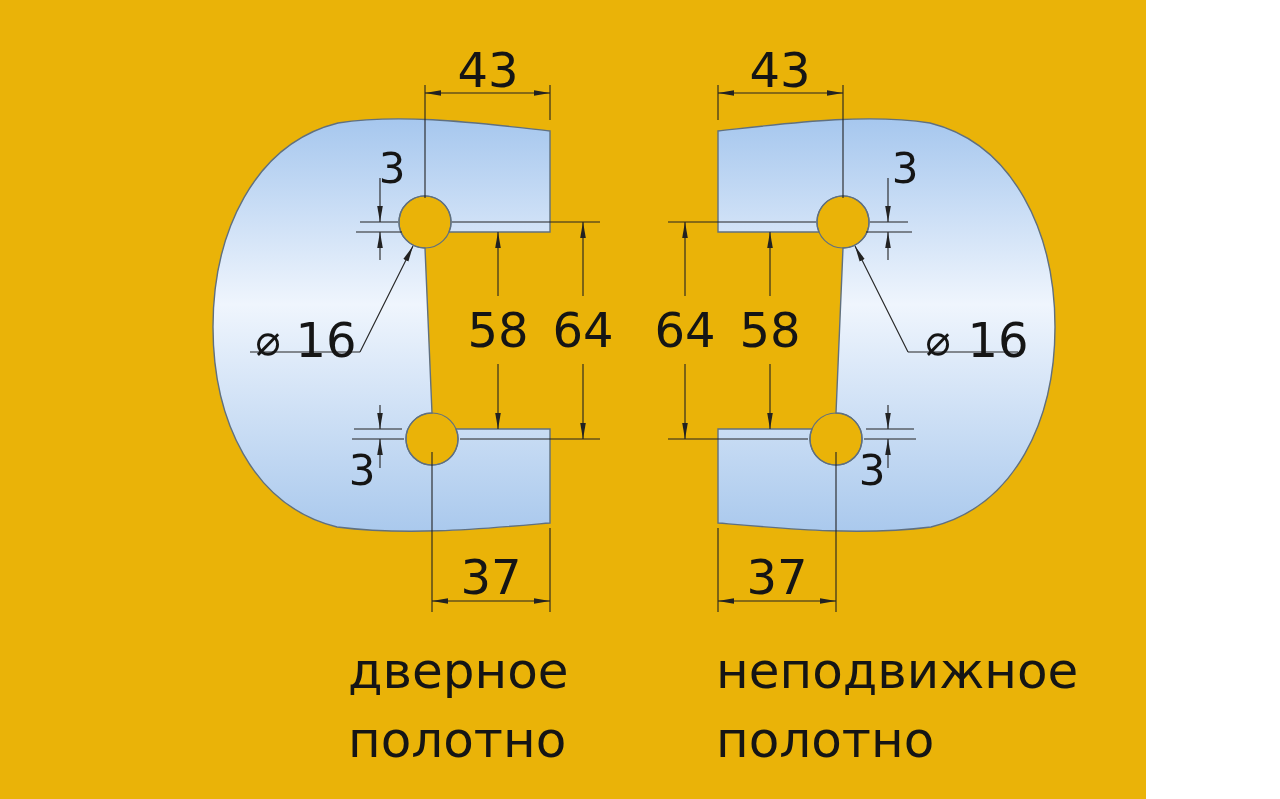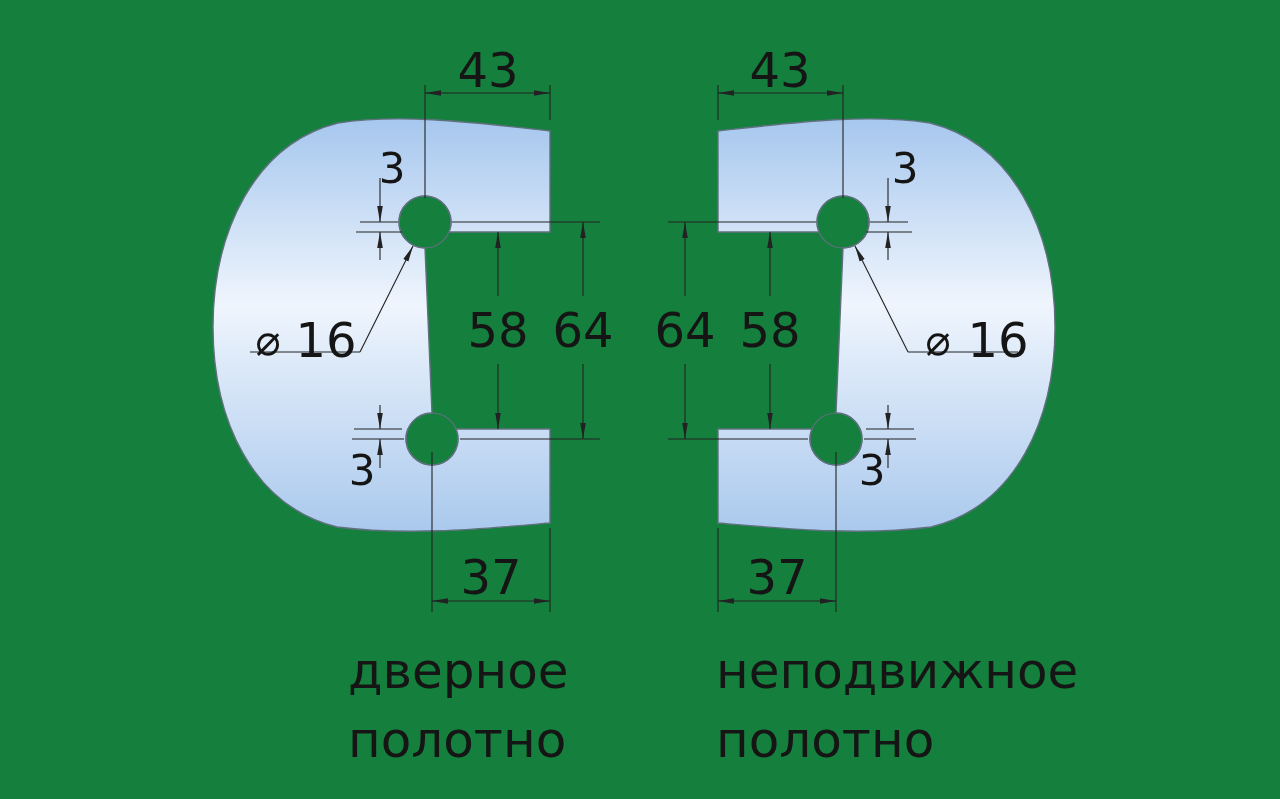--- a/index.html
+++ b/index.html
@@ -1,16 +1,16 @@
 <!DOCTYPE html>
 <html><head>
 <meta charset="utf-8">
 <style>
   html,body{margin:0;padding:0;background:#ffffff;}
-  #stage{position:relative;width:1280px;height:799px;background:#15803d;overflow:hidden;text-align:center;}
+  #stage{position:relative;width:1146px;height:799px;background:#eab308;overflow:hidden;text-align:center;}
   svg{display:block;}
   .glass{fill:url(#glassGrad);stroke:#60707f;stroke-width:1.4;}
   .hole{fill:none;stroke:#60707f;stroke-width:1.2;}
   .dim line, line.dim{stroke:#222222;stroke-width:1.1;}
   text{font-family:"DejaVu Sans","Liberation Sans",sans-serif;fill:#151515;
        text-anchor:middle;dominant-baseline:central;}
   .num{font-size:48px;}
   .small-num{font-size:42px;}
   .dia{font-size:42px;}
   .caption{font-size:50px;text-anchor:start;}

